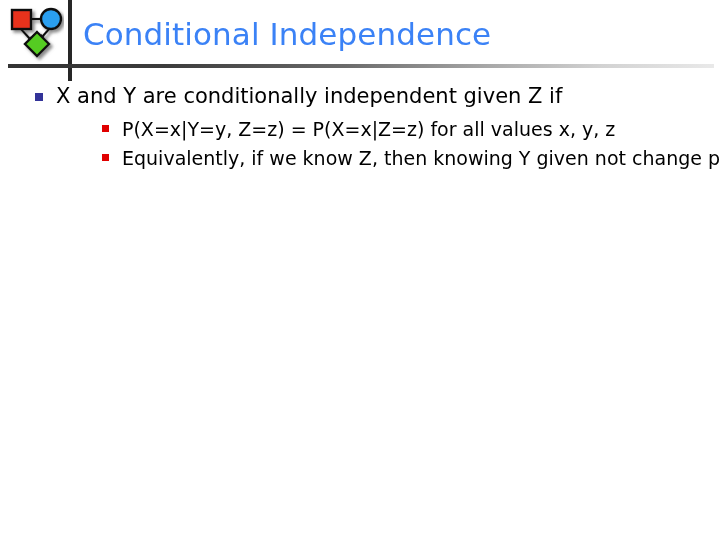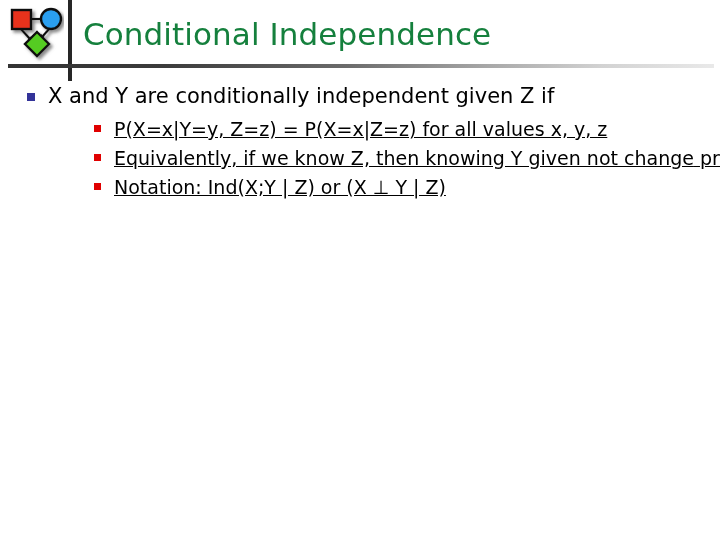--- a/index.html
+++ b/index.html
@@ -41,21 +41,21 @@
   }
 
   .title {
     position: absolute;
     left: 83px;
     top: 14px;
     width: 620px;
     font-family: "DejaVu Sans", sans-serif;
     font-size: 31px;
     font-weight: 400;
-    color: #15803d;
+    color: #3b82f6;
     letter-spacing: 0.1px;
     white-space: nowrap;
     line-height: 40px;
   }
 
   
   .header-vrule {
     position: absolute;
     left: 68px;
     top: 0px;
@@ -85,42 +85,41 @@
 
   ul.level1 {
     list-style: none;
     margin: 0;
     padding: 0;
   }
 
   li.l1 {
     position: relative;
     padding-left: 40px;
-    margin: 0 0 4px 8px;
+    margin: 0 0 4px 16px;
     font-size: 21px;
     line-height: 29px;
     color: #000000;
     font-family: "DejaVu Sans", sans-serif;
     white-space: nowrap;
   }
 
   li.l1 > .bullet1 {
     position: absolute;
     left: 19px;
     top: 11px;
     width: 8px;
     height: 8px;
     background: #333399;
   }
 
   ul.level2 {
     list-style: none;
     margin: 4px 0 0 0;
     padding: 0;
-    text-decoration: underline;
   }
 
   li.l2 {
     position: relative;
     padding-left: 66px;
     margin: 0;
     font-size: 19px;
     line-height: 29px;
     color: #000000;
     font-family: "DejaVu Sans", sans-serif;
@@ -195,23 +194,19 @@
           </li>
 
           <li class="l2">
             <span class="bullet2"></span>
             <span class="l2-text">
               <span class="nowrapline">Equivalently, if we know Z, then knowing Y given not change</span>
               <span class="nowrapline">predictions of X</span>
             </span>
           </li>
 
-          <li class="l2">
-            <span class="bullet2"></span>
-            <span class="l2-text nowrapline">Notation: Ind(X;Y | Z) or (X ⊥ Y | Z)</span>
-          </li>
 
         </ul>
       </li>
     </ul>
   </div>
 
 </div>
 
 </body></html>

